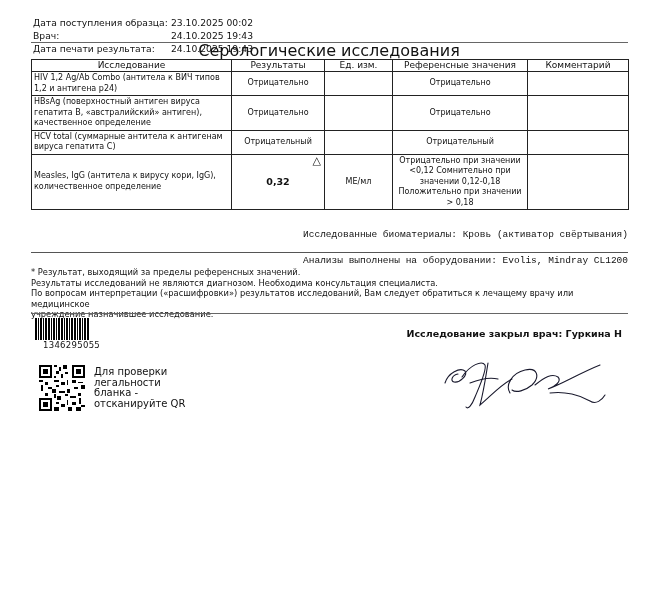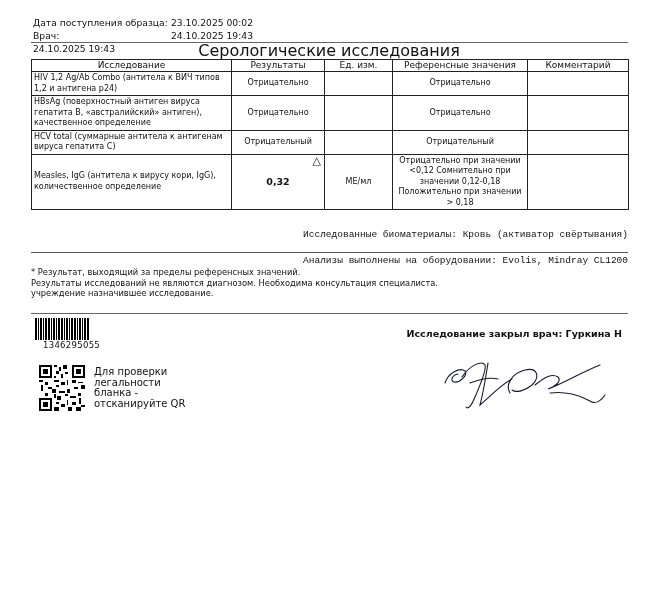--- a/index.html
+++ b/index.html
@@ -32,20 +32,21 @@
 <div class="meta">
   <div class="meta-row">
     <span class="meta-label">Дата поступления образца:</span>
     <span>23.10.2025 00:02</span>
   </div>
   <div class="meta-row">
     <span class="meta-label">Врач:</span>
     <span>24.10.2025 19:43</span>
   </div>
   <div class="meta-row">
+    <span class="meta-label">Дата печати результата:</span>
     <span>24.10.2025 19:43</span>
   </div>
 </div>
 
 <div class="rule" style="left:31px; width:597px; top:42px;"></div>
 
 <div class="section-title">Серологические исследования</div>
 
 <table class="results">
   <colgroup>
@@ -99,20 +100,21 @@
   </tbody>
 </table>
 
 <div class="footnote-serif" style="top:229px;">Исследованные биоматериалы: Кровь (активатор свёртывания)</div>
 <div class="footnote-serif" style="top:255px;">Анализы выполнены на оборудовании: Evolis, Mindray CL1200</div>
 <div class="rule" style="left:31px; width:597px; top:252px; border-top-width:1px; border-color:#555;"></div>
 
 <div class="notes">
   <div>* Результат, выходящий за пределы референсных значений.</div>
   <div>Результаты исследований не являются диагнозом. Необходима консультация специалиста.</div>
+  <div>По вопросам интерпретации («расшифровки») результатов исследований, Вам следует обратиться к лечащему врачу или медицинское</div>
   <div>учреждение назначившее исследование.</div>
 </div>
 
 <div class="rule" style="left:31px; width:597px; top:313px; border-top-width:1.5px; border-color:#666;"></div>
 
 <div class="barcode">
   <span style="width:2px"></span>
     <span style="width:1px"></span>
     <span style="width:2px"></span>
     <span style="width:1px"></span>

